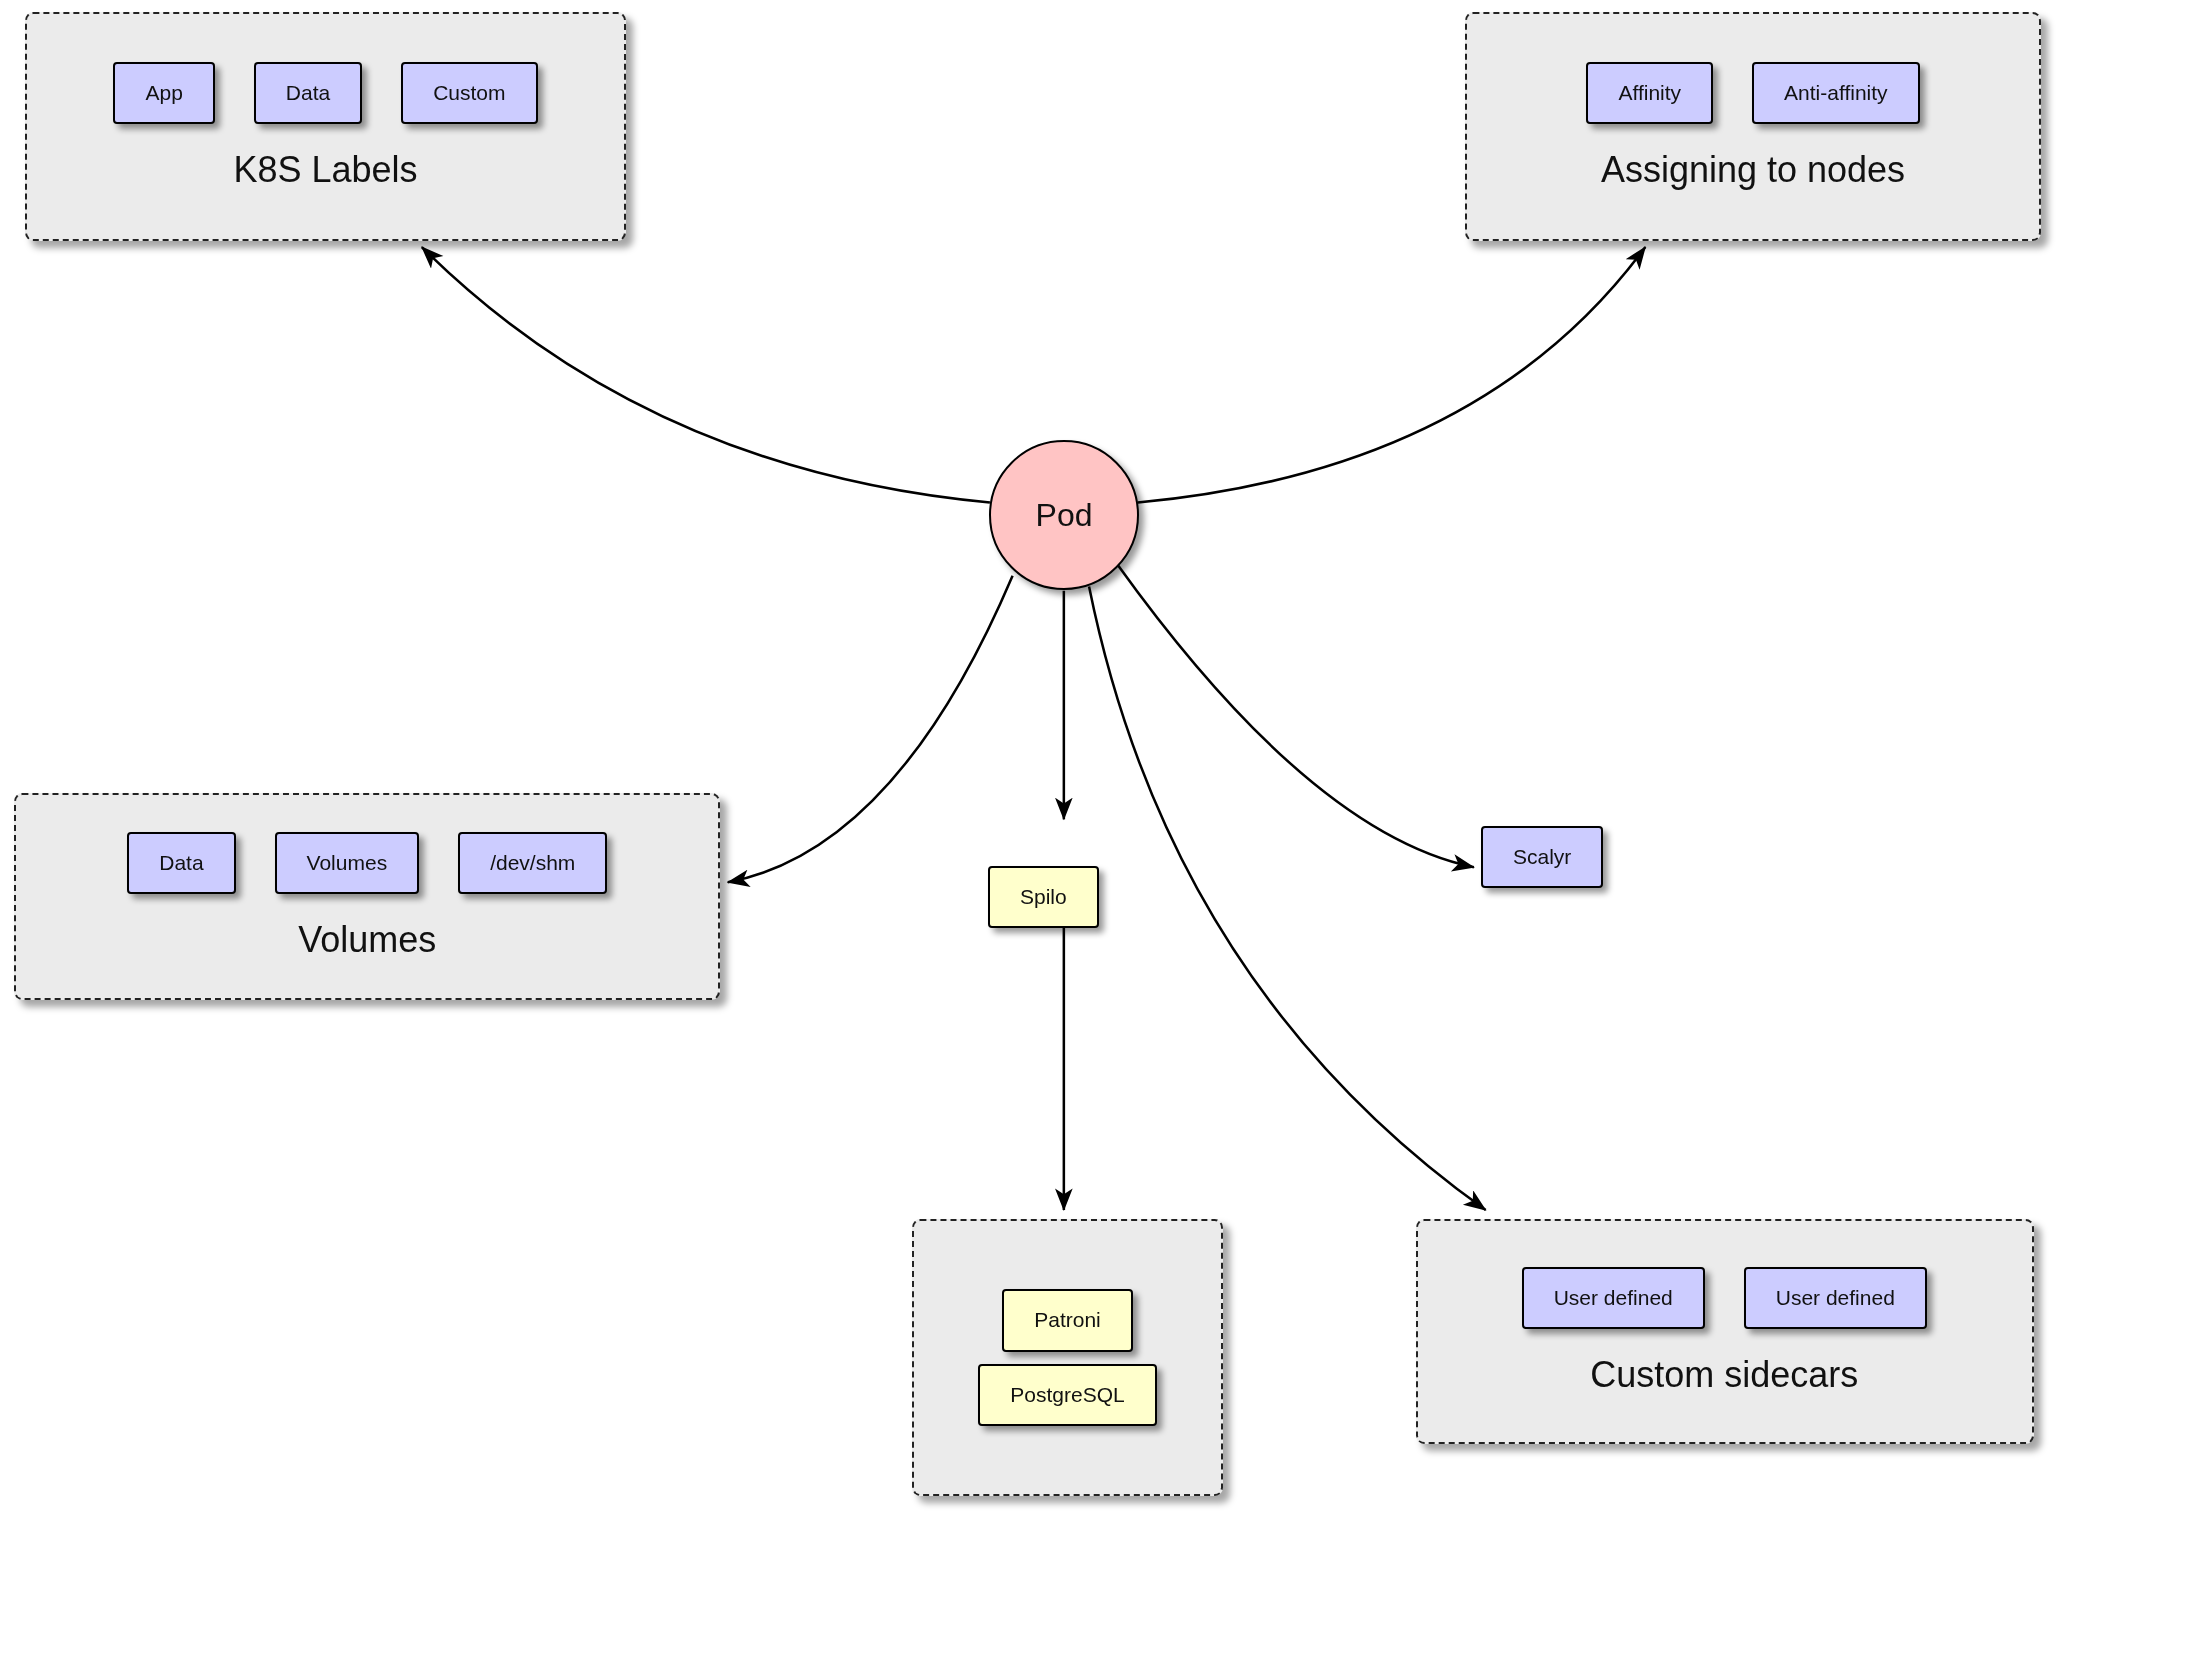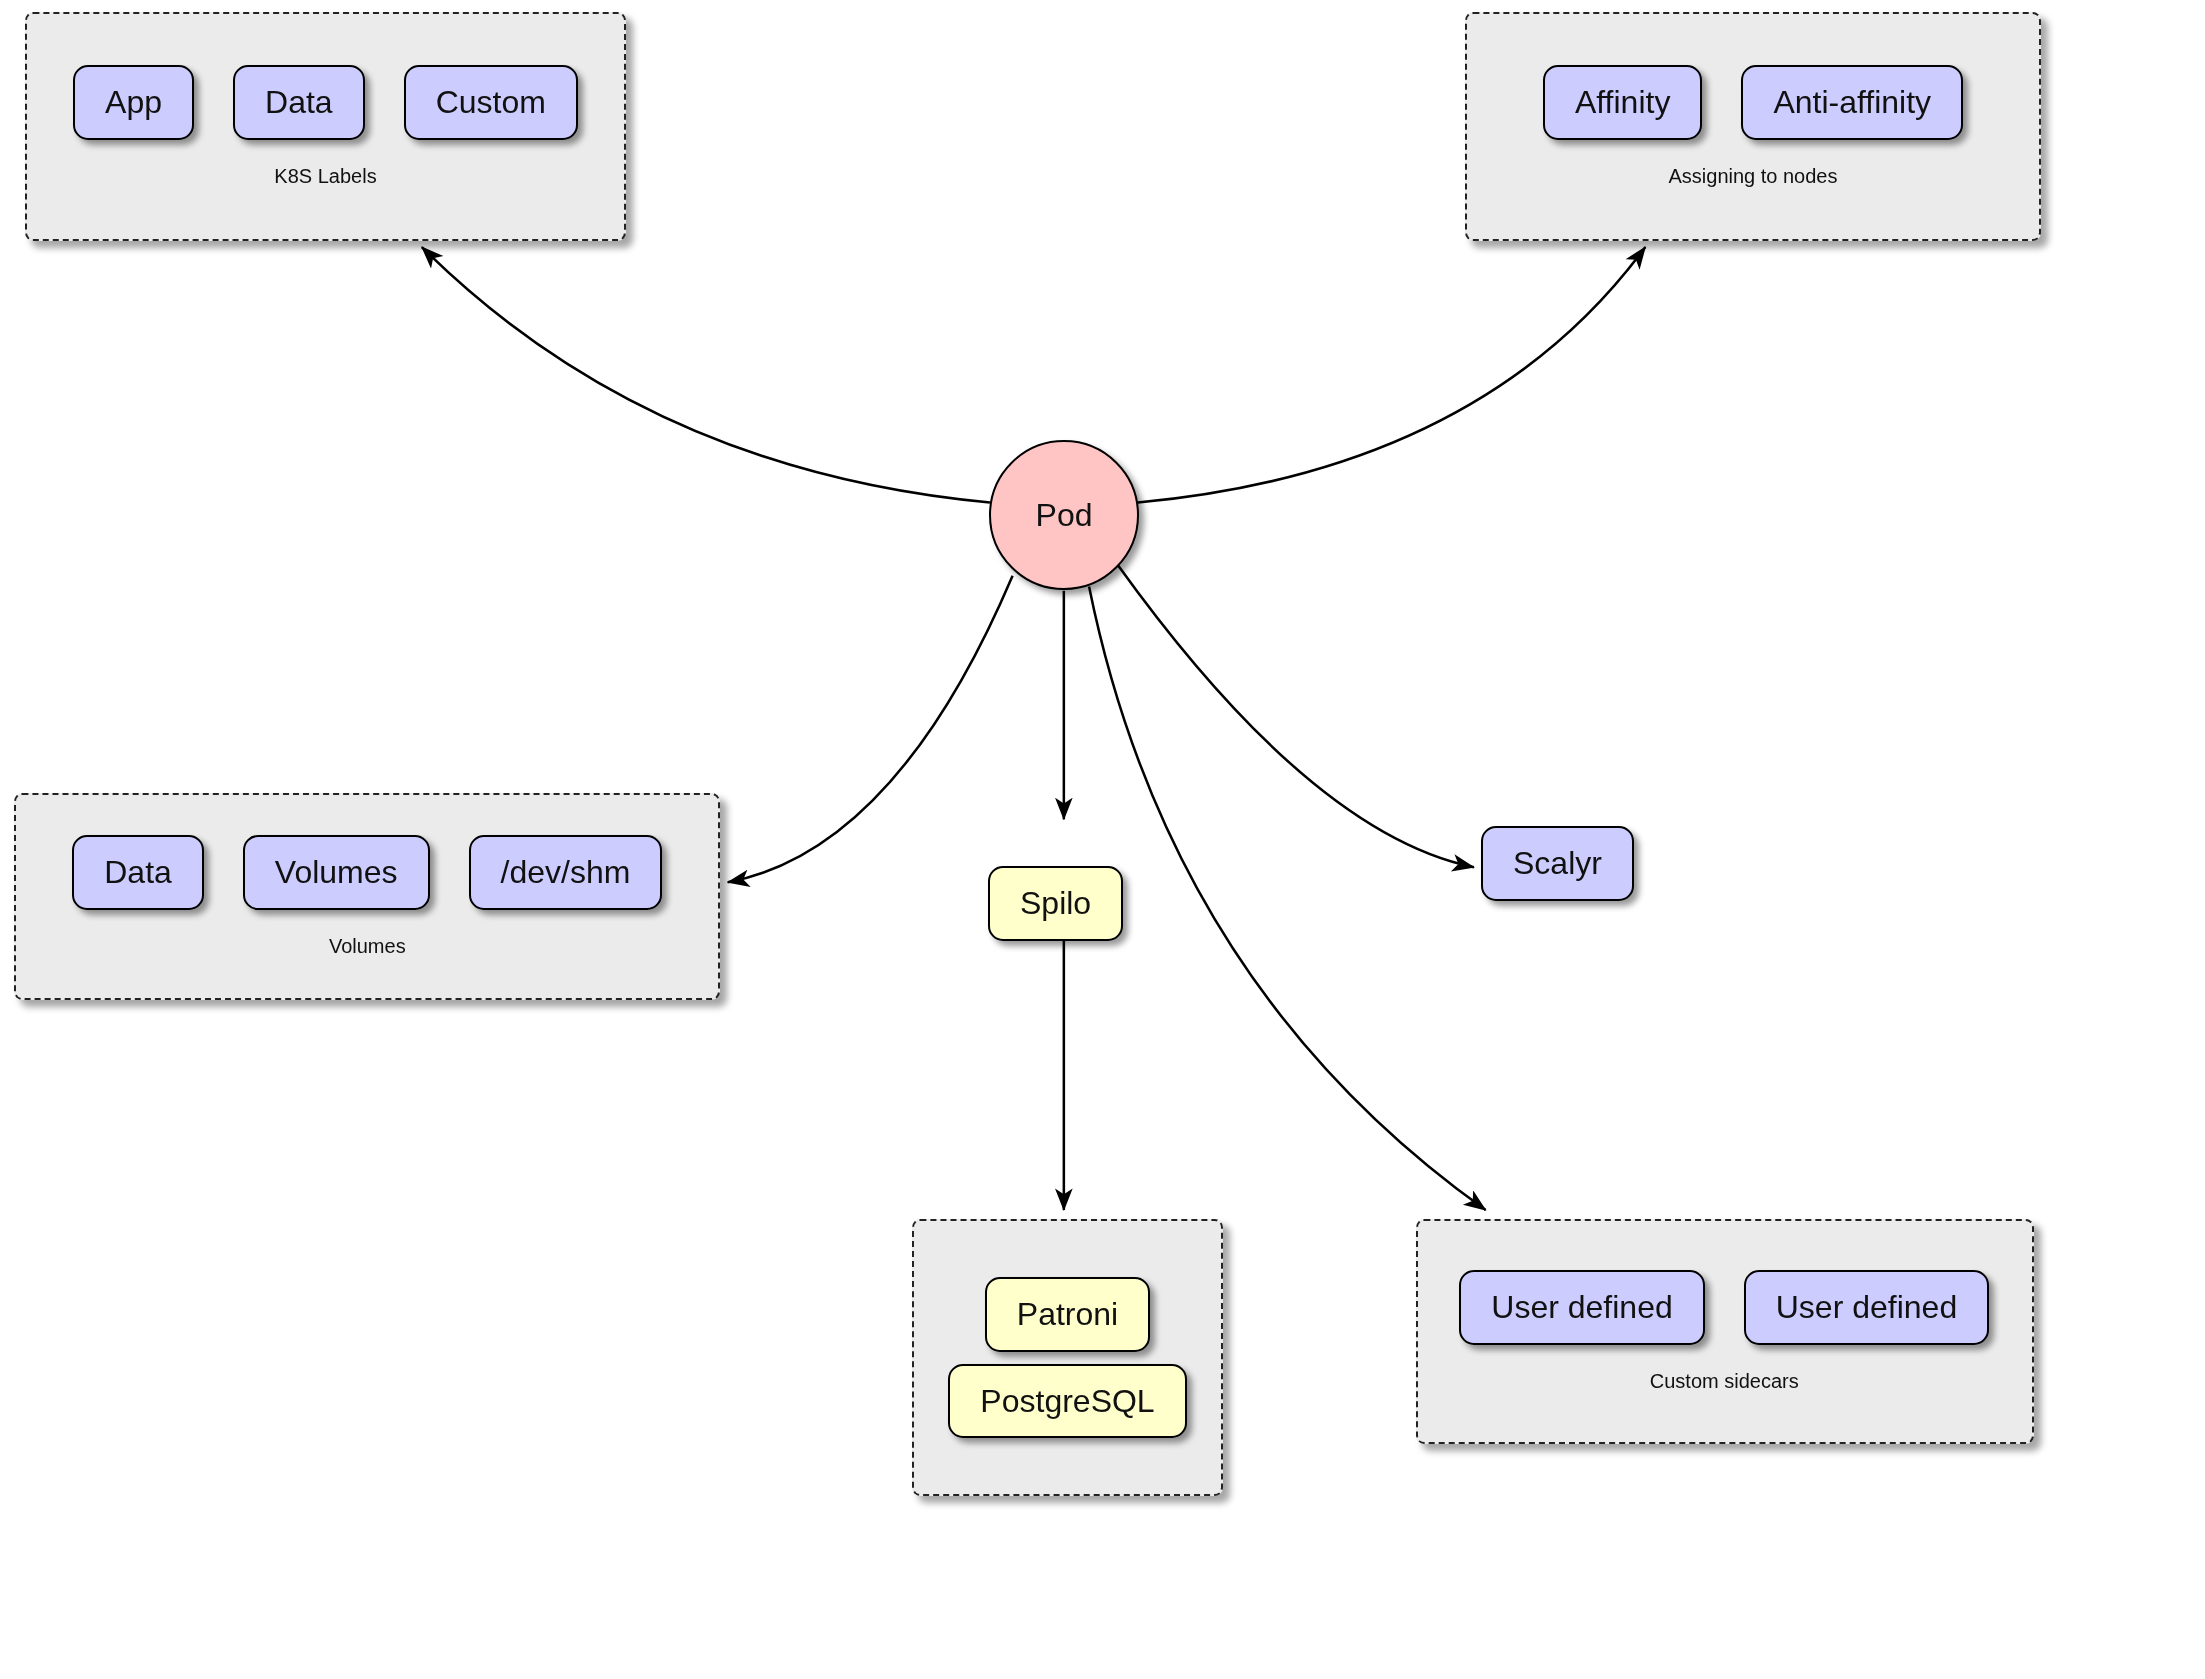--- a/index.html
+++ b/index.html
@@ -41,32 +41,32 @@
   .col {
     display: flex;
     flex-direction: column;
     align-items: center;
     justify-content: center;
     gap: 12px;
   }
   .node {
     background: #ccccff;
     border: 2.5px solid #000;
-    border-radius: 15px;
+    border-radius: 4px;
     padding: 17px 30px;
-    font-size: 32px;
+    font-size: 21px;
     line-height: 1.15;
     white-space: nowrap;
     box-shadow: 5px 5px 5.9px rgba(0,0,0,0.4);
     text-align: left;
   }
   .node.yellow { background: #ffffcc; }
   .floating { position: absolute; }
   .group-title {
-    font-size: 20px;
+    font-size: 36px;
     color: #111;
     text-align: left;
   }
   .pod {
     position: absolute;
     left: 989px; top: 440px;
     width: 150px; height: 150px;
     border-radius: 50%;
     background: #ffc4c4;
     border: 2.5px solid #000;

